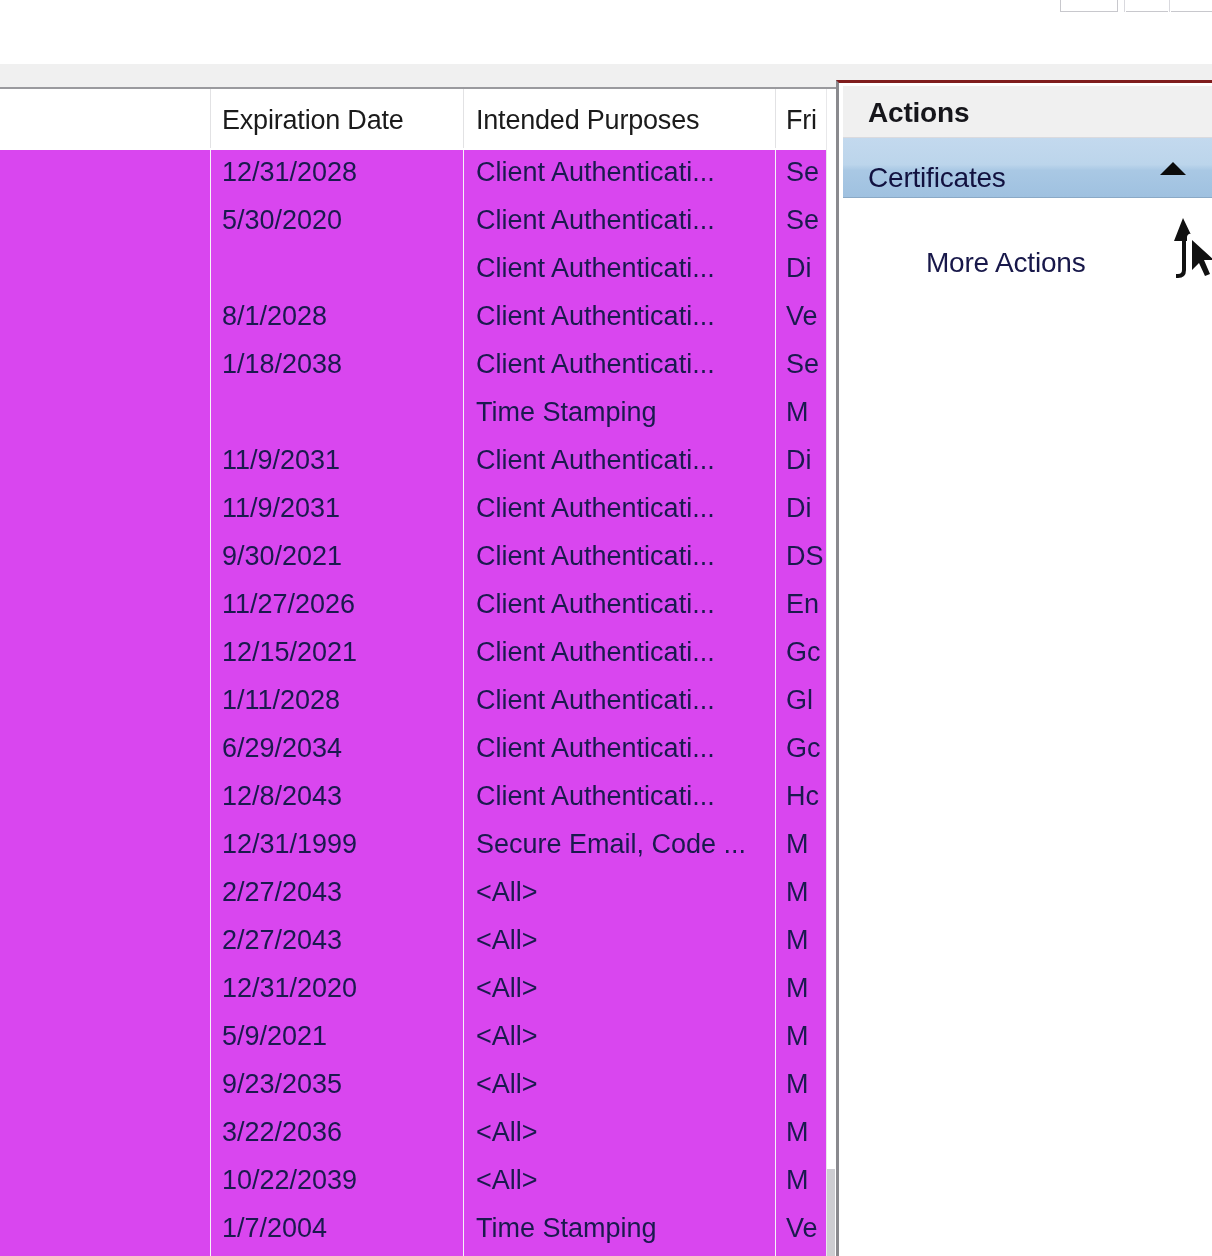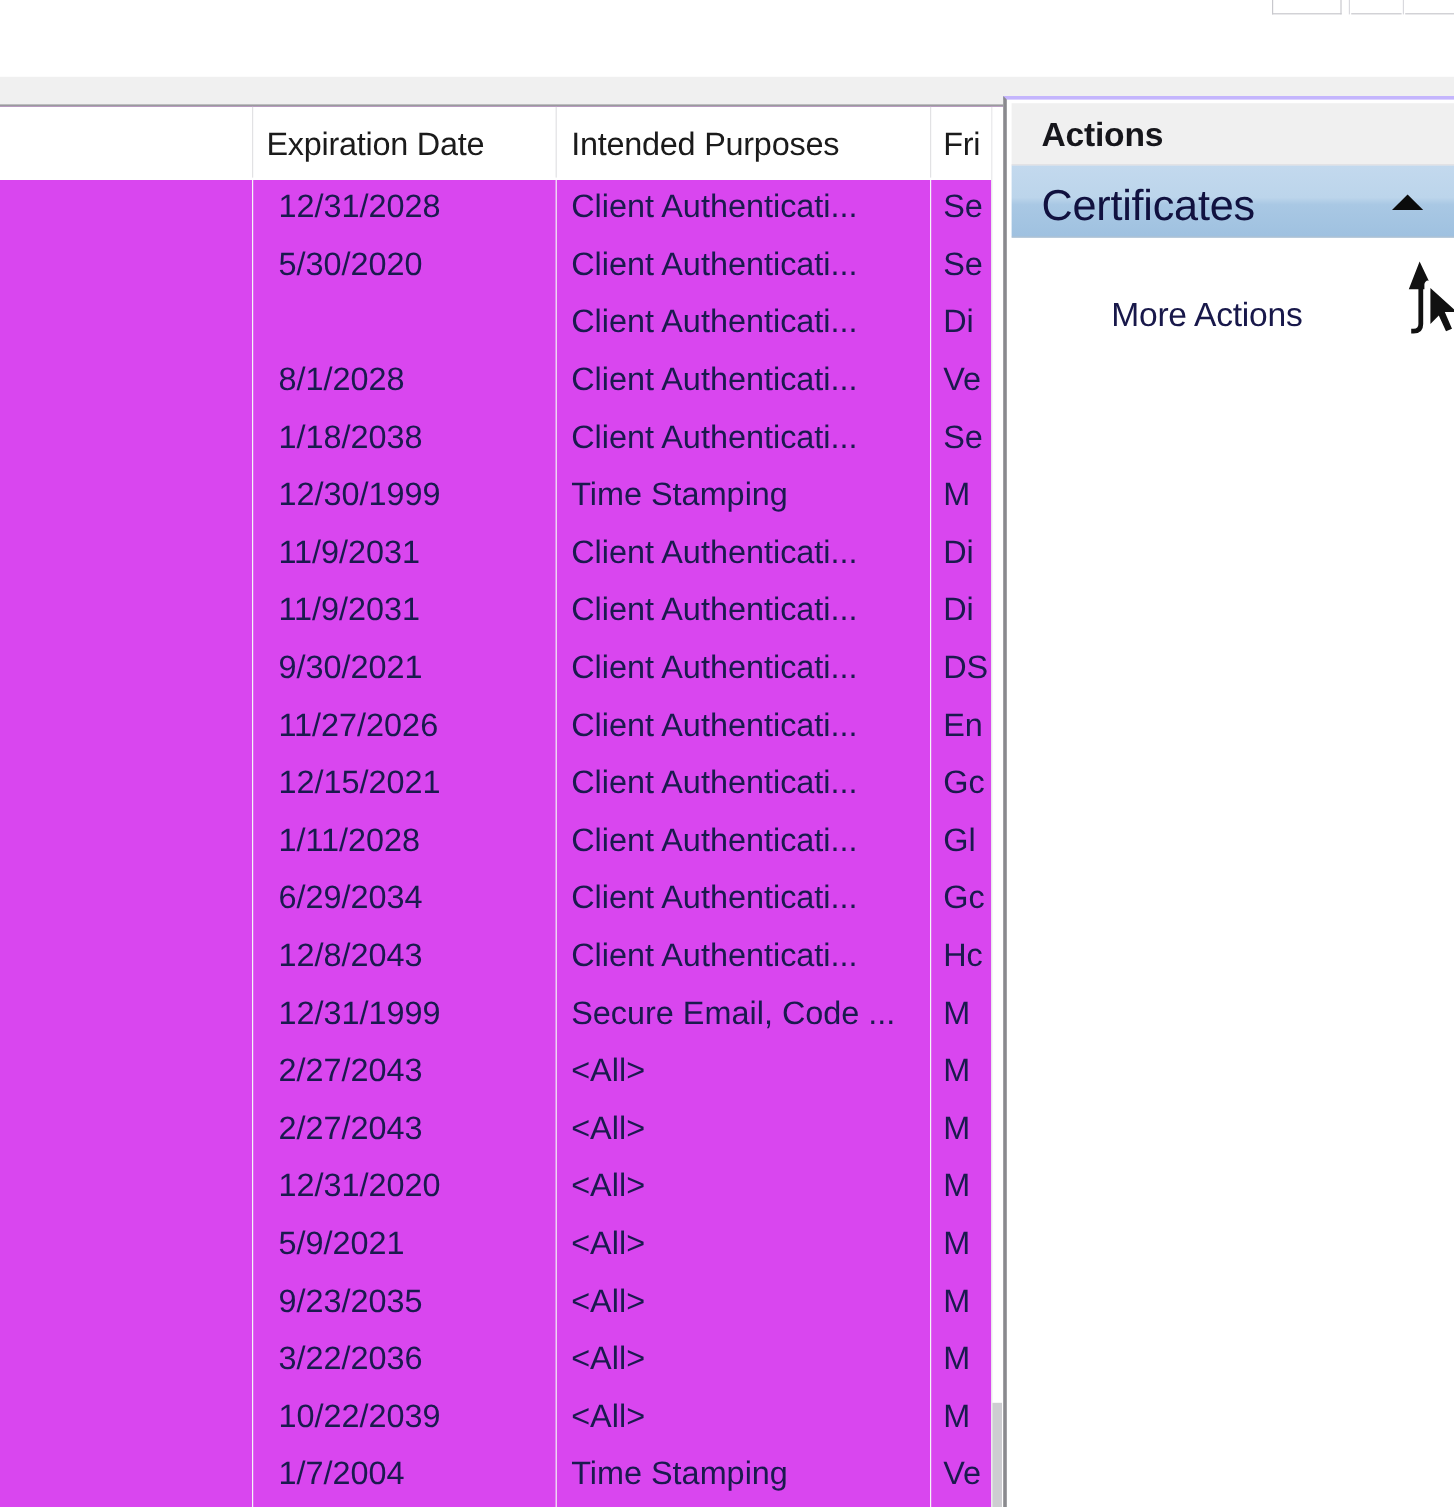--- a/index.html
+++ b/index.html
@@ -102,21 +102,21 @@
   .cell {
     position: absolute;
     top: 7px;
     font-size: 27px;
     color: #15156b;
     color: #1a1a4e;
     white-space: nowrap;
     overflow: hidden;
   }
   .cell.issued-to  { left: -200px; width: 405px; text-align: left; }
-  .cell.expiration { left: 232px;  width: 235px; }
+  .cell.expiration { left: 222px;  width: 235px; }
   .cell.purposes   { left: 476px;  width: 295px; }
   .cell.friendly   { left: 786px;  width: 48px; }
 
   
   .lv-vrule {
     position: absolute;
     top: 0;
     width: 1px;
     height: 1167px;
     background: #f4f4f6;
@@ -144,21 +144,21 @@
 
   
   .actions-pane {
     position: absolute;
     left: 836px;
     top: 80px;
     width: 376px;
     height: 1176px;
     background: #ffffff;
     border-left: 3px solid #8a8a8e;
-    border-top: 3px solid #c4b5fd;
+    border-top: 3px solid #7f1d1d;
     box-sizing: border-box;
   }
   .actions-inner {
     position: absolute;
     left: 3px; top: 3px;
     right: 0; bottom: 0;
     background: #ffffff;
     border-left: 1px solid #ffffff;
     box-sizing: border-box;
   }
@@ -182,22 +182,22 @@
   .actions-group {
     position: relative;
     height: 60px;
     background: linear-gradient(to bottom, #c3d9ee 0%, #bcd5eb 45%, #a9c8e4 55%, #9fc1e0 100%);
     border-bottom: 1px solid #8aa9c6;
     box-sizing: border-box;
   }
   .actions-group .label {
     position: absolute;
     left: 25px;
-    top: 12px;
-    font-size: 36px;
+    top: 24px;
+    font-size: 28px;
     color: #11113f;
     letter-spacing: -0.2px;
   }
   .actions-group .chev {
     position: absolute;
     right: 26px;
     top: 24px;
     width: 0; height: 0;
     border-left: 13px solid transparent;
     border-right: 13px solid transparent;
@@ -285,21 +285,20 @@
           <div class="cell friendly">Ve</div>
         </div>
         <div class="lv-row">
           <div class="cell issued-to">ication Auth...</div>
           <div class="cell expiration">1/18/2038</div>
           <div class="cell purposes">Client Authenticati...</div>
           <div class="cell friendly">Se</div>
         </div>
         <div class="lv-row">
           <div class="cell issued-to">icrosoft Corp.</div>
-          <div class="cell expiration">12/30/1999</div>
           <div class="cell purposes">Time Stamping</div>
           <div class="cell friendly">M</div>
         </div>
         <div class="lv-row">
           <div class="cell issued-to">CA</div>
           <div class="cell expiration">11/9/2031</div>
           <div class="cell purposes">Client Authenticati...</div>
           <div class="cell friendly">Di</div>
         </div>
         <div class="lv-row">

